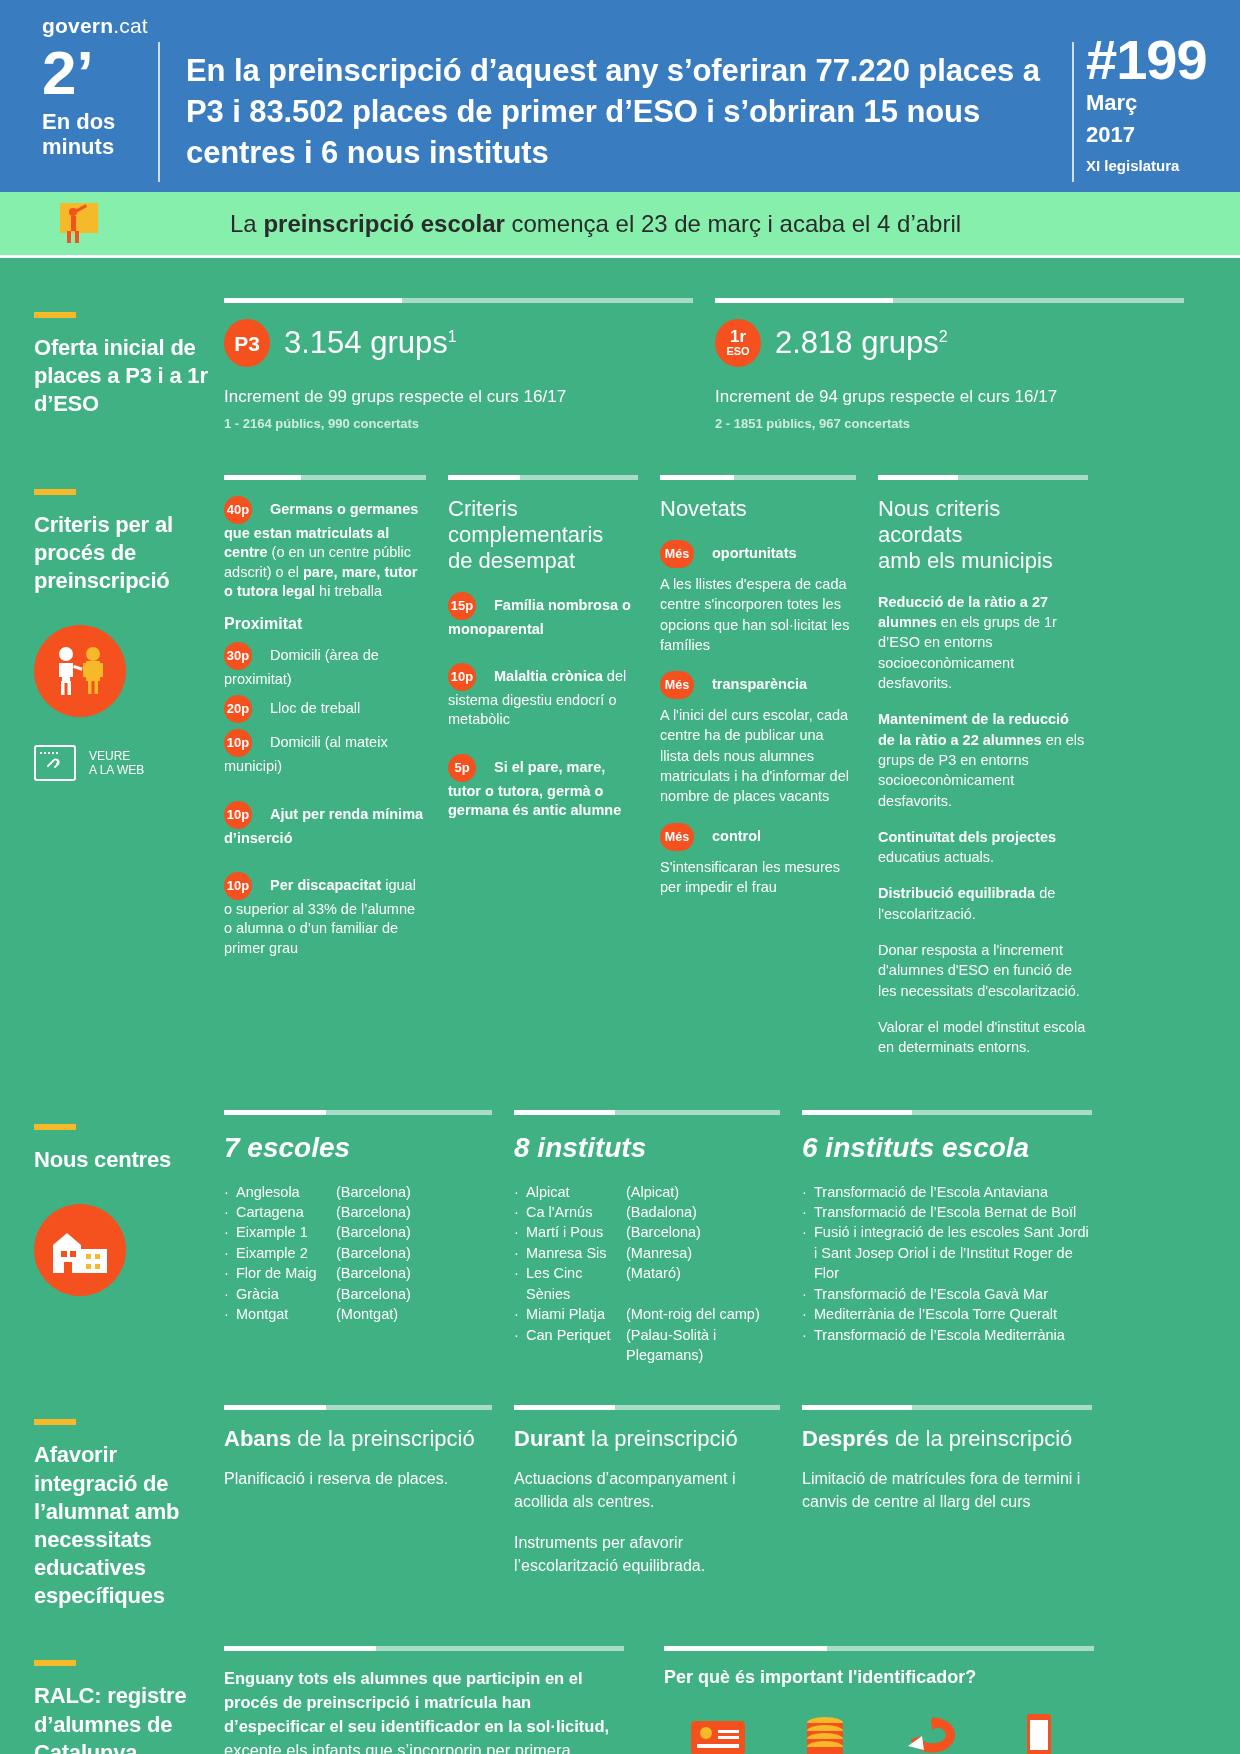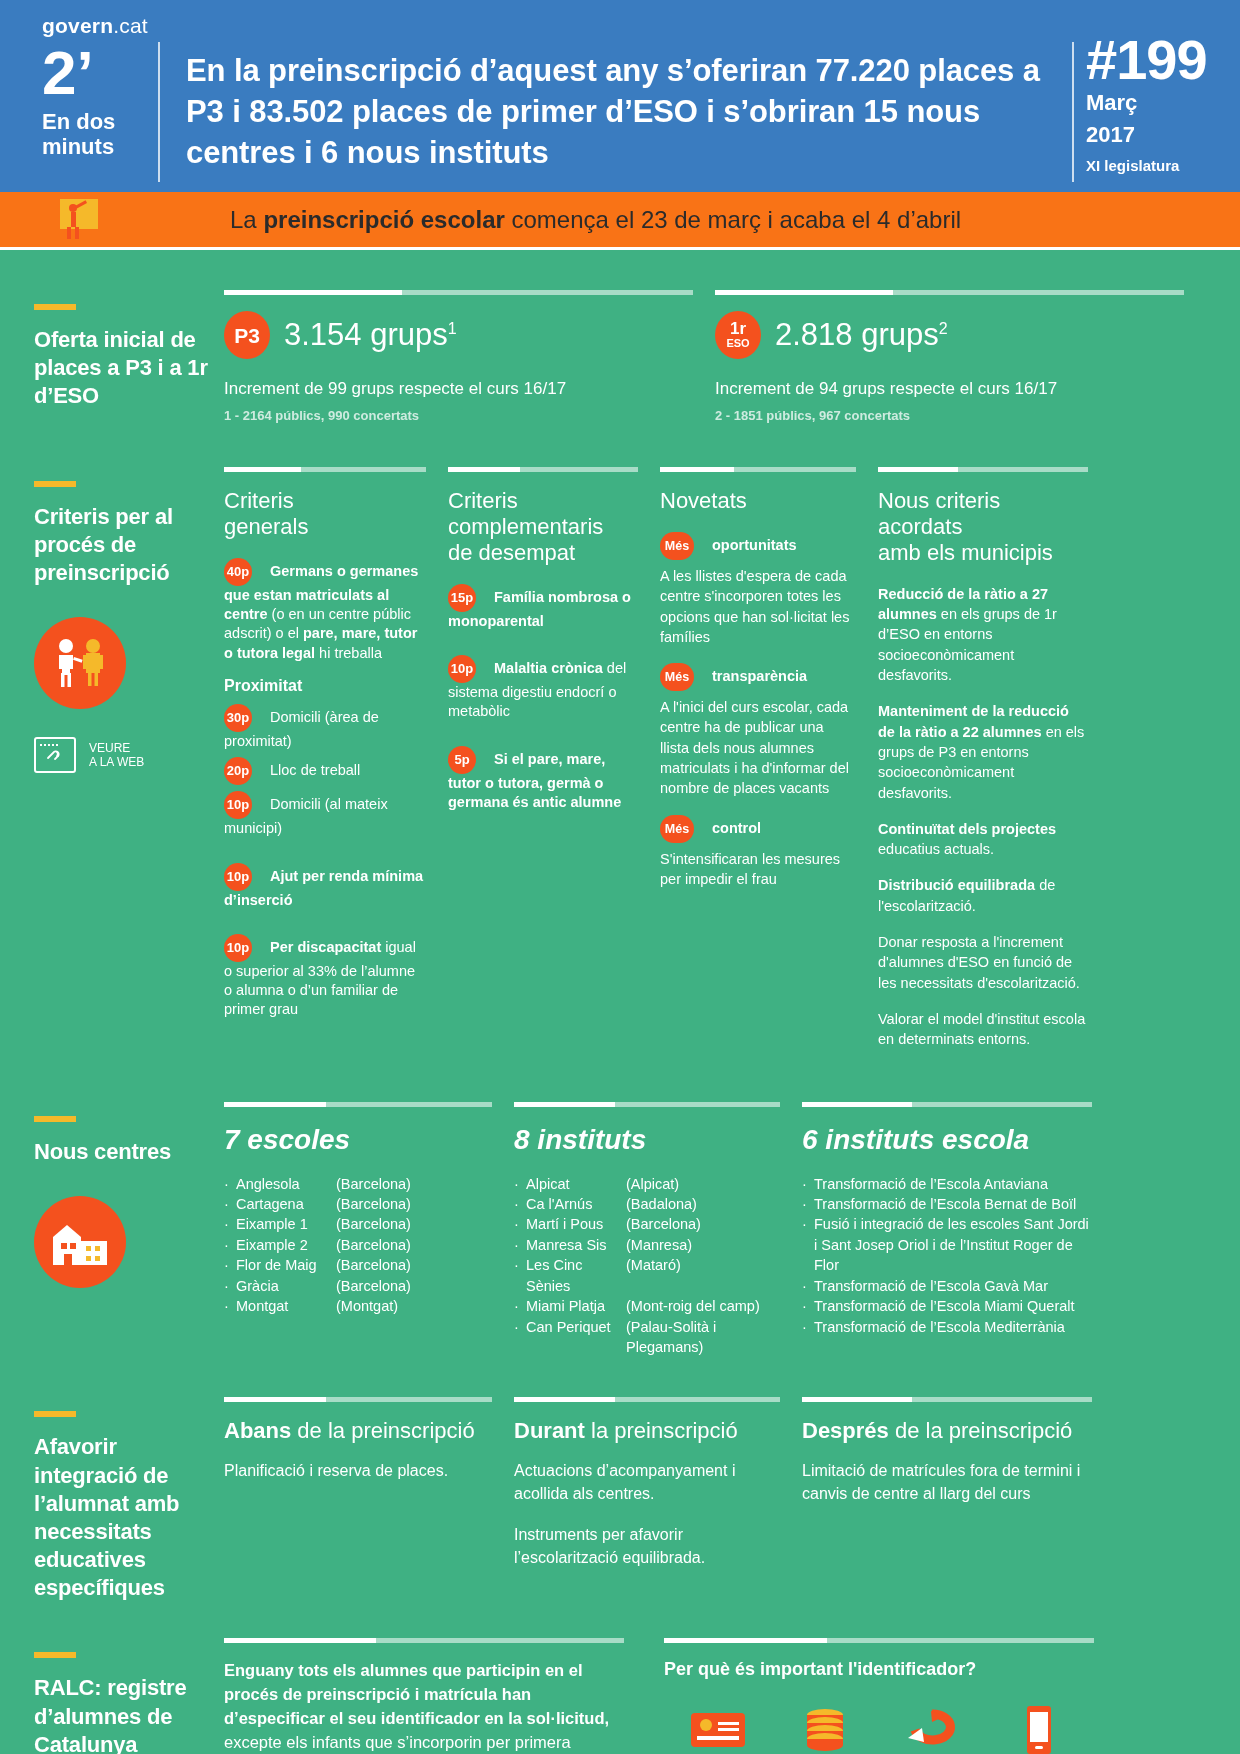--- a/index.html
+++ b/index.html
@@ -57,22 +57,22 @@
     width: 166px;
     color: #fff;
     padding: 36px 0 0 12px;
   }
   .hdr-num { font-size: 56px; font-weight: bold; line-height: .86; letter-spacing: -1px;}
   .hdr-month { font-size: 22px; font-weight: bold; line-height: 1.12; margin-top: 7px;}
   .hdr-leg { font-size: 15px; font-weight: bold; margin-top: 10px; }
 
   
   .subbar {
-    height: 58px;
-    background: #f97316;
+    height: 66px;
+    background: #86efac;
     display: flex;
     align-items: center;
     border-bottom: 3px solid #ffffff;
   }
   .subbar-icon {
     width: 158px; display: flex; justify-content: center; align-items: center;
   }
   .subbar-text {
     font-size: 24px; color: #2b2b2b; padding-left: 72px;
   }
@@ -342,24 +342,20 @@
             <div>VEURE</div>
             <div>A LA WEB</div>
           </div>
         </div>
       </div>
 
       <div class="sec-cols">
 
         <div class="col c1">
           <div class="col-rule"></div>
-          <h3>
-            <span>Criteris</span><br>
-            <span>generals</span>
-          </h3>
           <div class="pt-item">
             <span class="pill">40p</span><b>Germans o germanes que estan matriculats al centre</b><span> (o en un centre públic adscrit) o el </span><b>pare, mare, tutor o tutora legal</b><span> hi treballa</span>
           </div>
           <div class="sub-head">Proximitat</div>
           <div class="pt-item tight">
             <span class="pill">30p</span><span class="txt">Domicili (àrea de proximitat)</span>
           </div>
           <div class="pt-item tight">
             <span class="pill">20p</span><span class="txt">Lloc de treball</span>
           </div>
@@ -548,21 +544,21 @@
             <li>
                 <span class="dot">·</span>
                 <span class="wide-nm">Fusió i integració de les escoles Sant Jordi i Sant Josep Oriol i de l’Institut Roger de Flor</span>
               </li>
             <li>
                 <span class="dot">·</span>
                 <span class="wide-nm">Transformació de l’Escola Gavà Mar</span>
               </li>
             <li>
                 <span class="dot">·</span>
-                <span class="wide-nm">Transformació de l’Escola Miami Queralt</span>
+                <span class="wide-nm">Mediterrània de l’Escola Torre Queralt</span>
               </li>
             <li>
                 <span class="dot">·</span>
                 <span class="wide-nm">Transformació de l’Escola Mediterrània</span>
               </li>
           </ul>
         </div>
 
       </div>
     </div>

